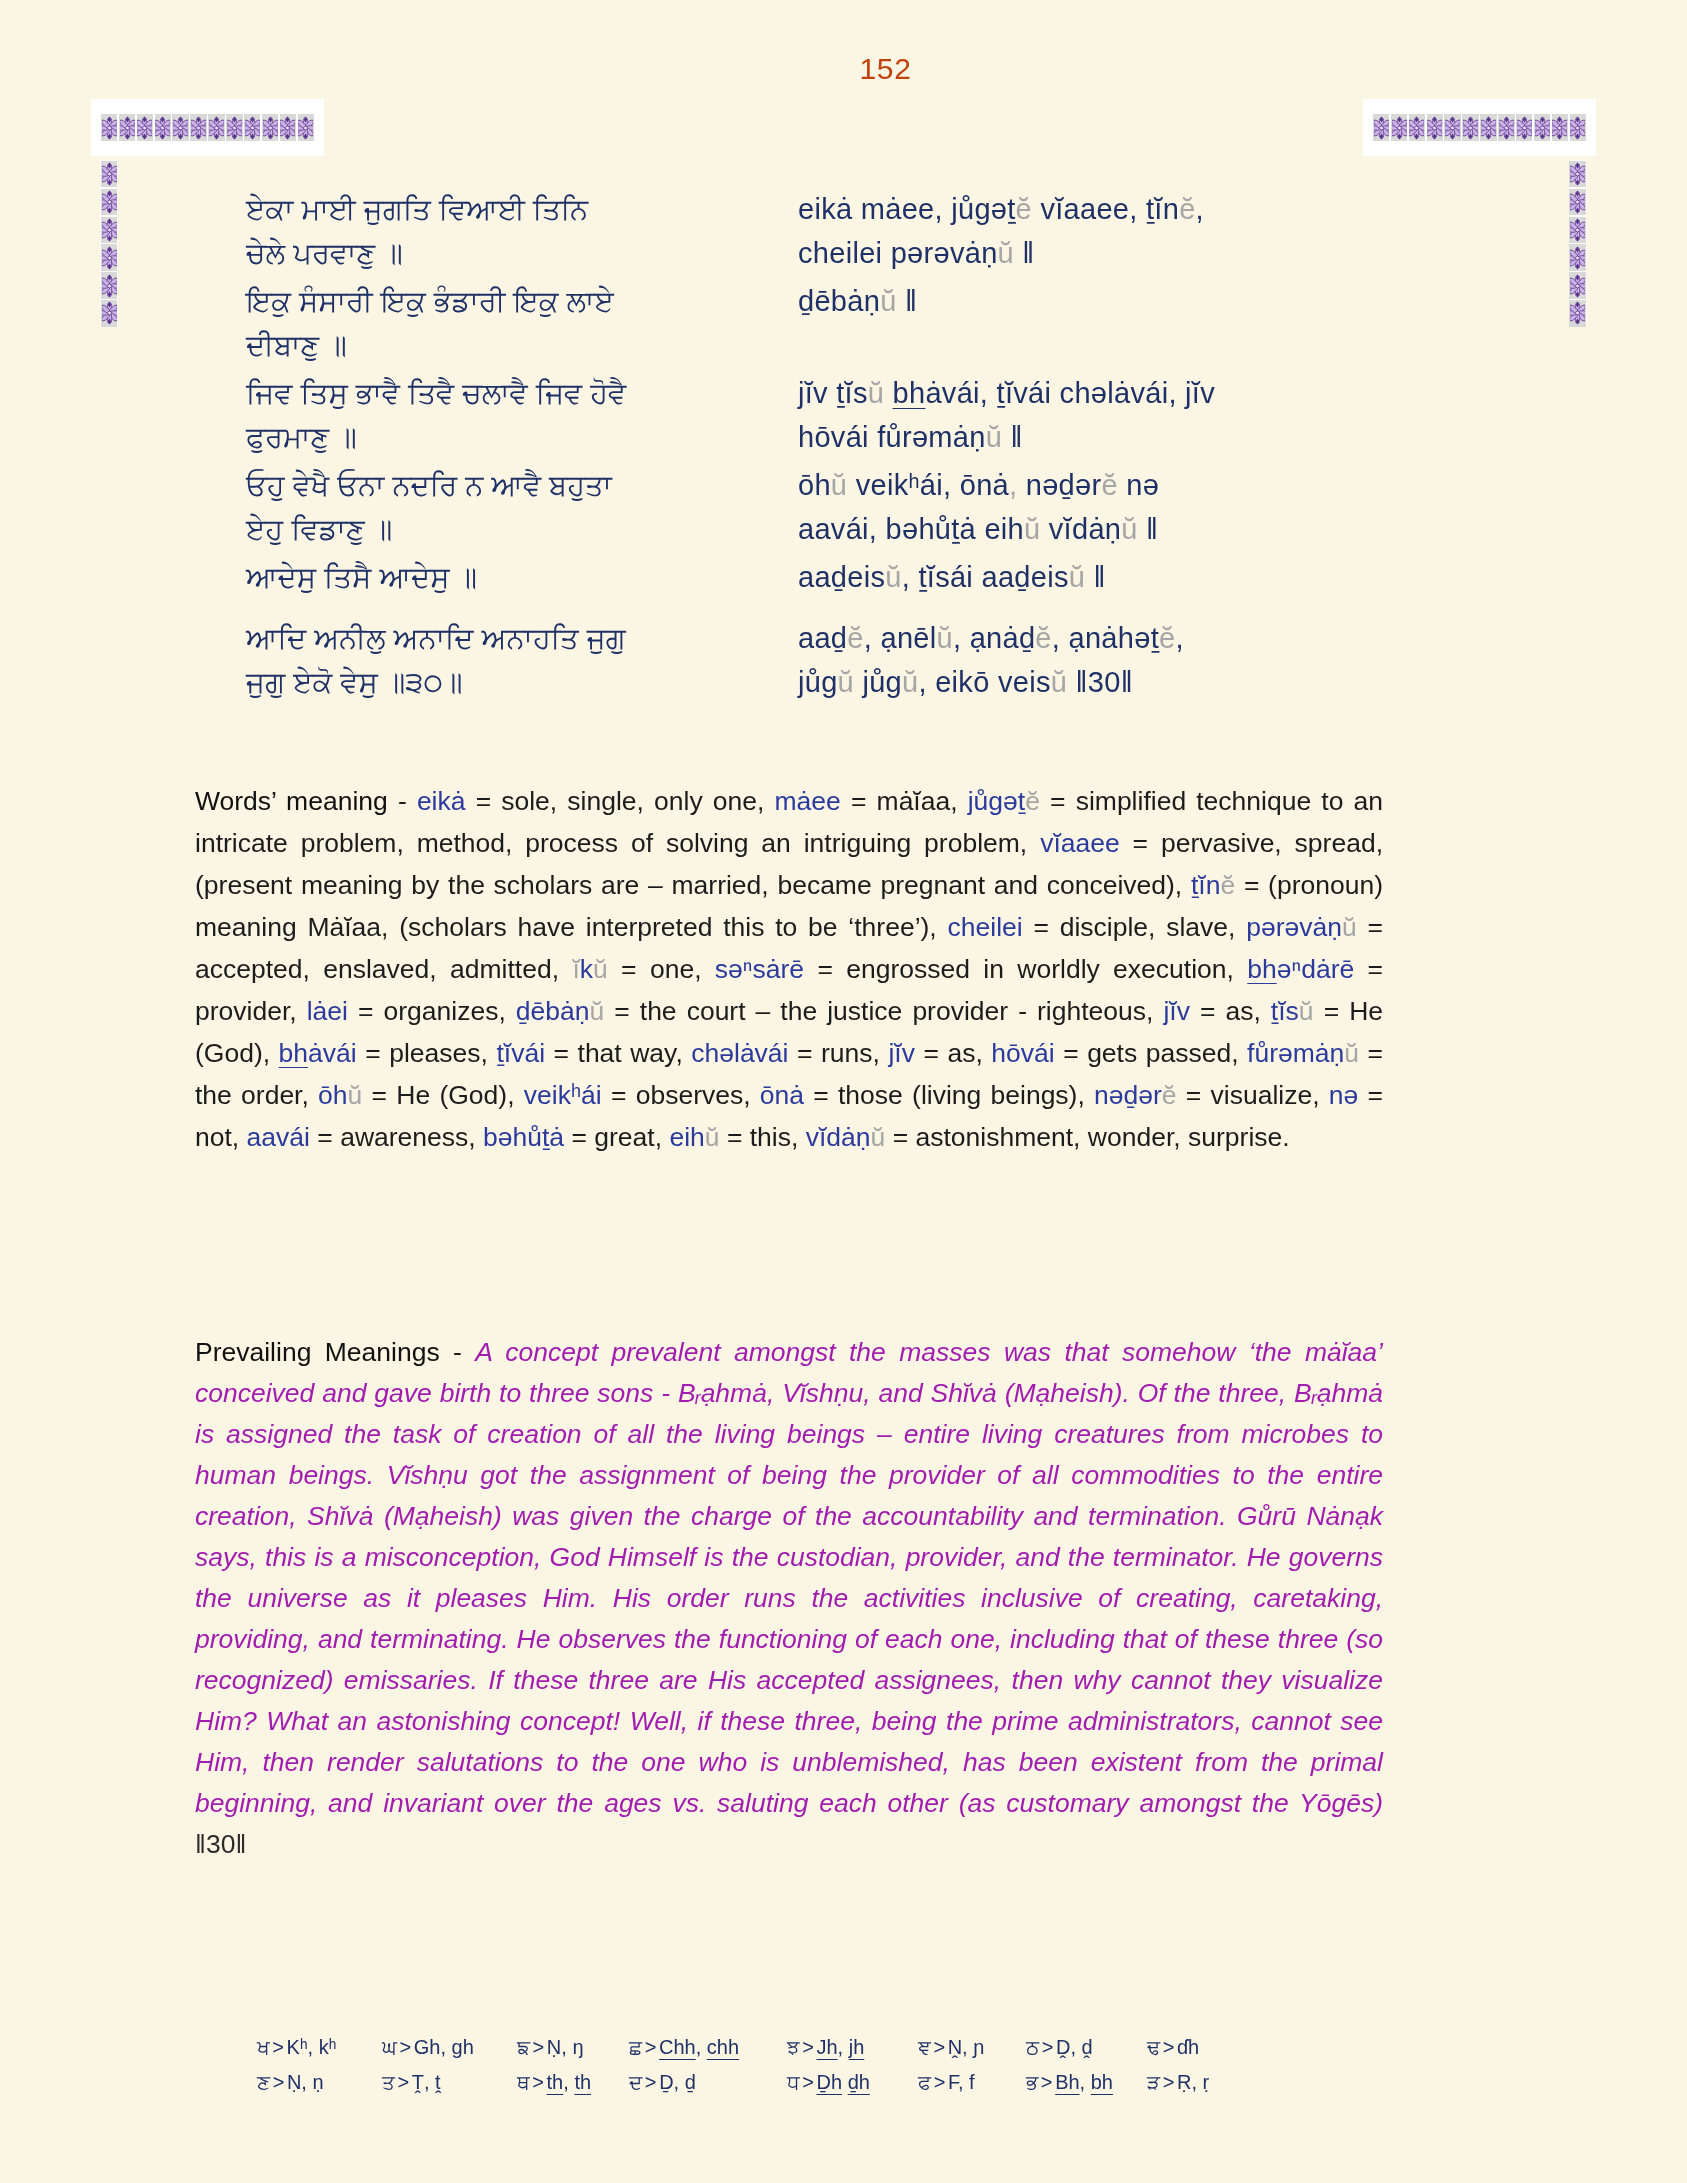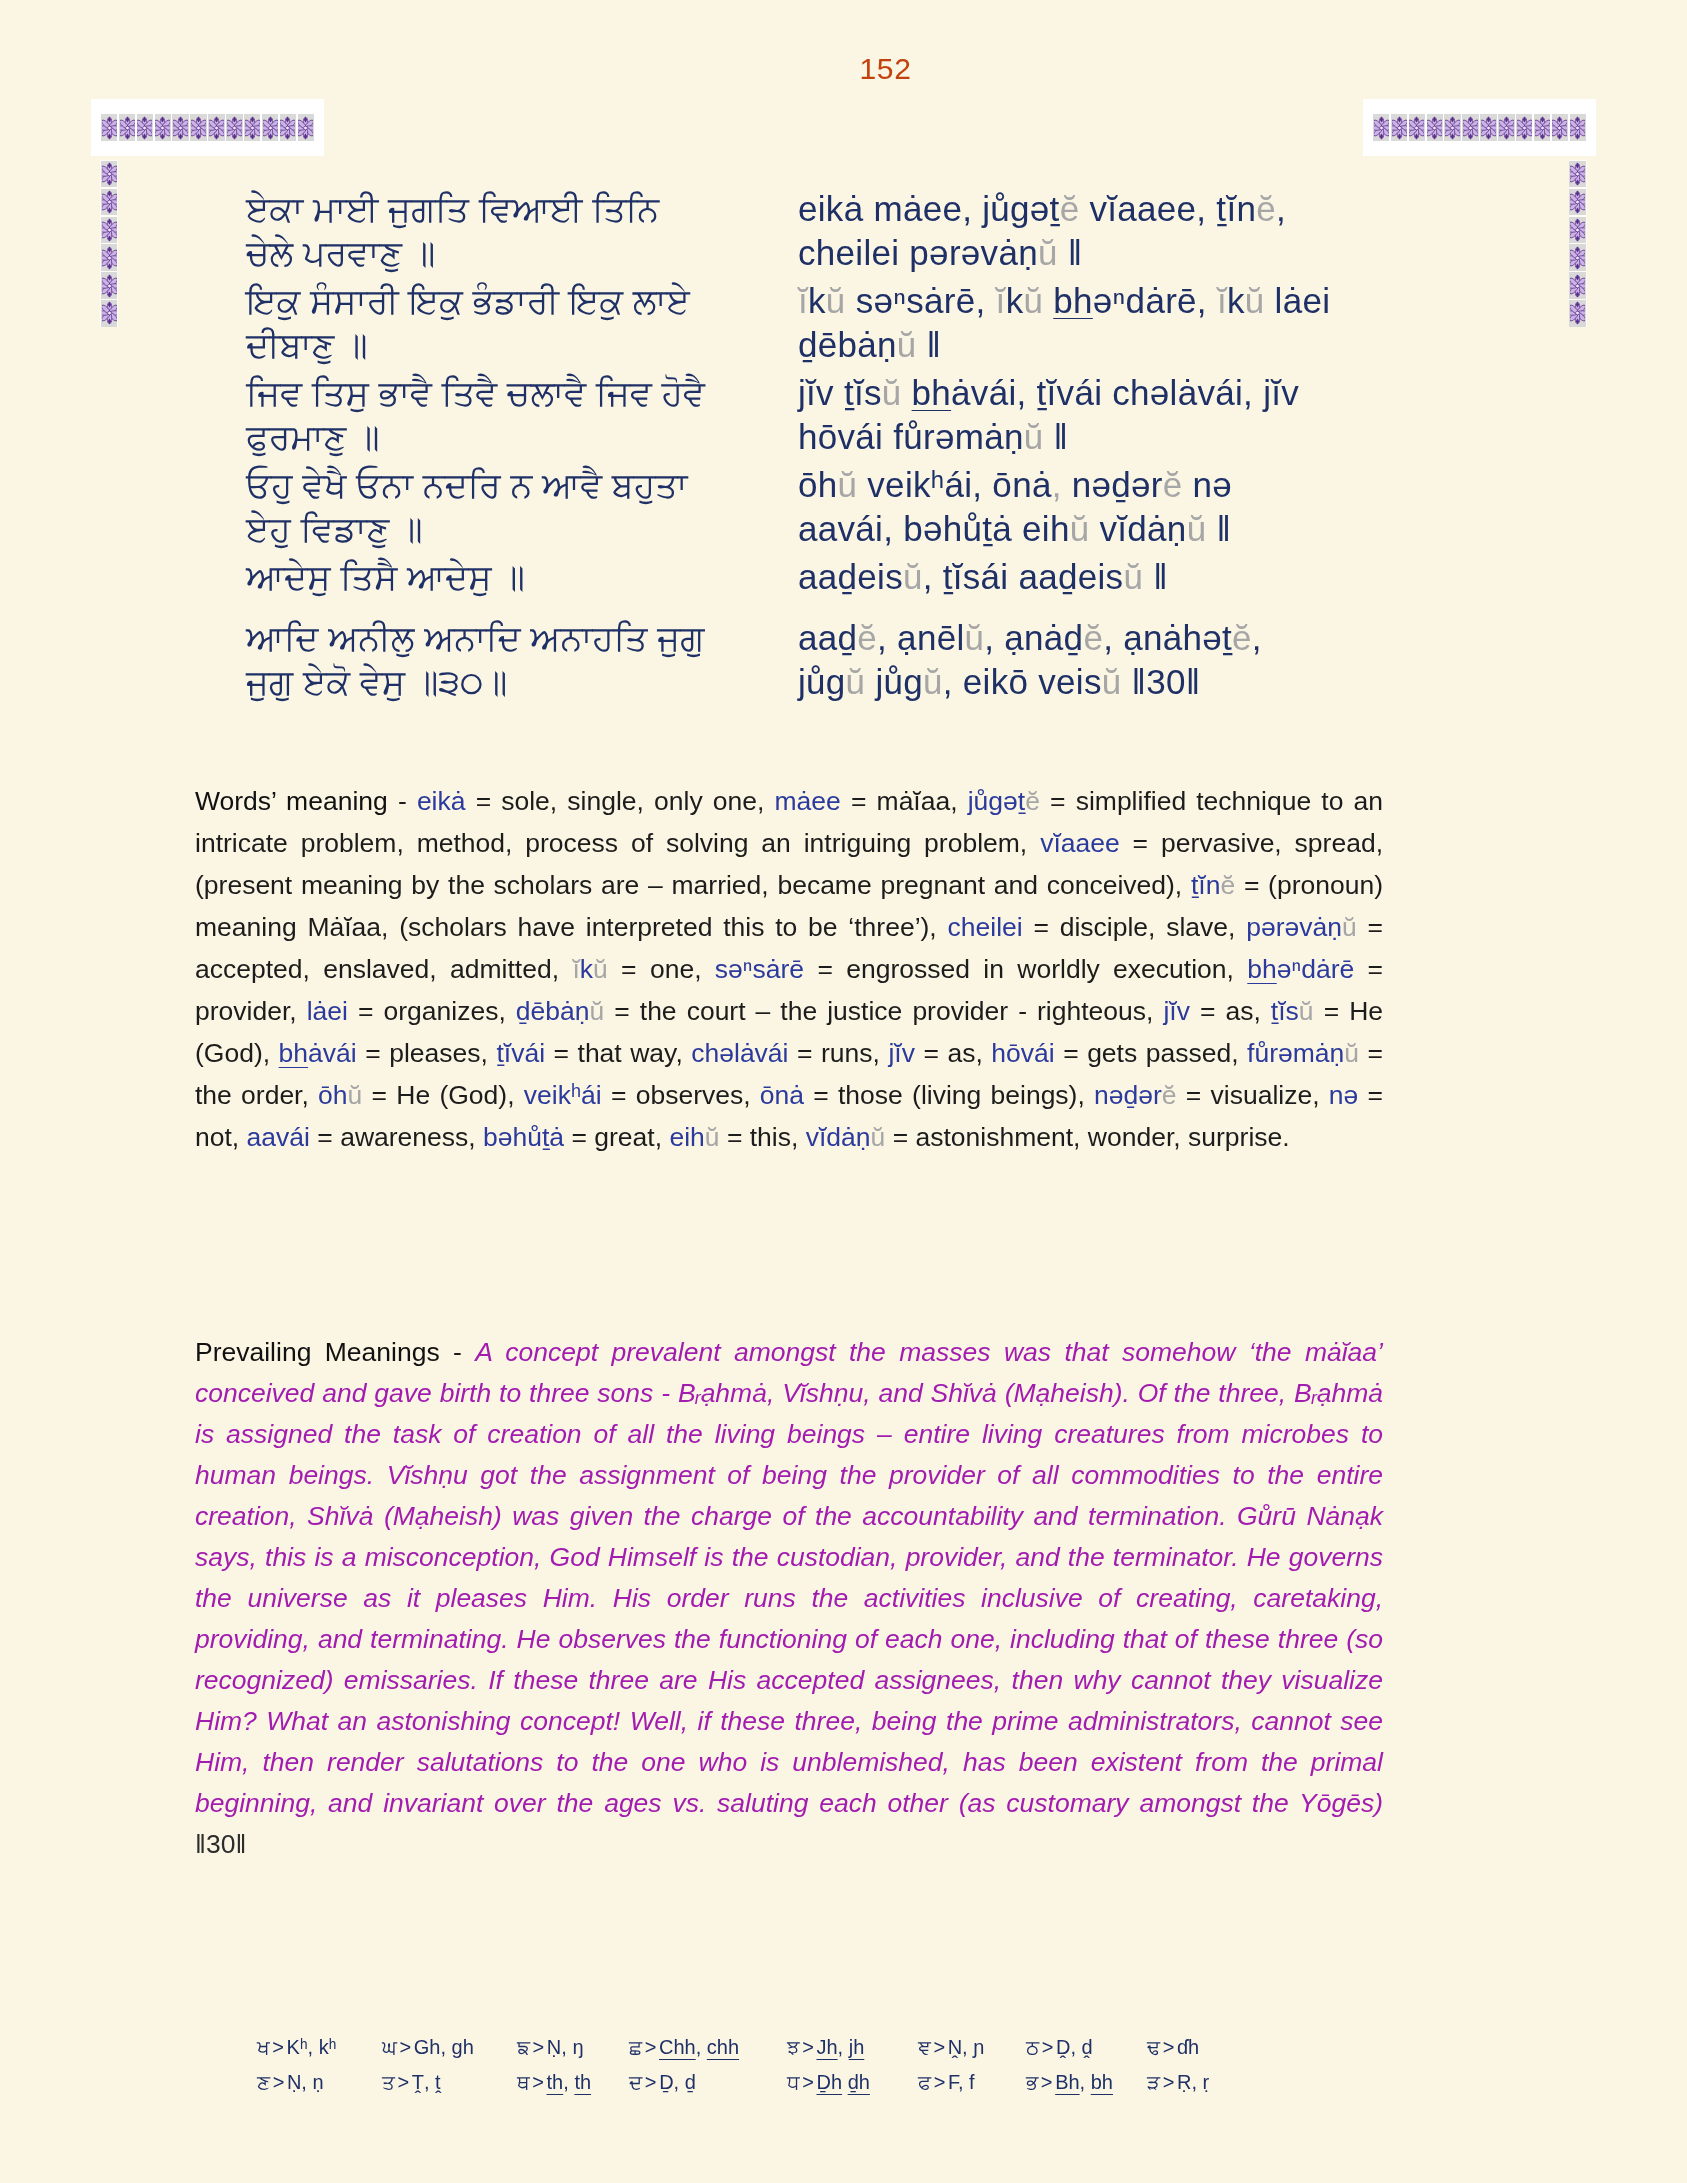--- a/index.html
+++ b/index.html
@@ -24,21 +24,21 @@
   .ornament-right{right:91px;display:flex;flex-direction:column;align-items:flex-end;}
   .strip-h{display:flex;background:#ffffff;padding:14.6px 9.3px;}
   .strip-v{display:flex;flex-direction:column;width:18px;margin-top:4px;background:#fffdf6;}
   .ornament-left .strip-v{margin-left:9.3px;}
   .ornament-right .strip-v{margin-right:9.3px;}
   .cell{width:16.5px;height:26.5px;background:#d9d9d9;display:flex;align-items:center;justify-content:center;margin:0.7px;}
   
   .verse-block{position:absolute;top:187px;left:246px;width:1138px;}
   .verse-row{display:grid;grid-template-columns:529px 1fr;column-gap:23px;margin-bottom:4px;}
   .verse-row.last{margin-top:17px;}
-  .vline{font-size:35px;line-height:44px;color:#1f3066;}
+  .vline{font-size:29px;line-height:44px;color:#1f3066;}
   .gurmukhi .vline{letter-spacing:0px;}
   .translit .vline{letter-spacing:0.3px;}
   
   .words{
     position:absolute;top:753px;left:195px;width:1188px;
     font-size:26.5px;line-height:42px;text-align:justify;color:#1c1c1c;
   }
   .sect-heading{
     color:#111;
     text-decoration-thickness:2px;
@@ -702,21 +702,20 @@
           <div class="vline">eikȧ mȧee, jůgəṯ<span class="gr">ĕ</span> vĭaaee, ṯĭn<span class="gr">ĕ</span>,</div>
           <div class="vline">cheilei pərəvȧṇ<span class="gr">ŭ</span> ‖</div>
         </div>
       </div>
       <div class="verse-row">
         <div class="gurmukhi">
           <div class="vline">ਇਕੁ ਸੰਸਾਰੀ ਇਕੁ ਭੰਡਾਰੀ ਇਕੁ ਲਾਏ</div>
           <div class="vline">ਦੀਬਾਣੁ ॥</div>
         </div>
         <div class="translit">
-          <div class="vline"><span class="gr">ĭ</span>k<span class="gr">ŭ</span> səⁿsȧrē, <span class="gr">ĭ</span>k<span class="gr">ŭ</span> <span class="ul">bh</span>əⁿdȧrē, <span class="gr">ĭ</span>k<span class="gr">ŭ</span> lȧei</div>
           <div class="vline">ḏēbȧṇ<span class="gr">ŭ</span> ‖</div>
         </div>
       </div>
       <div class="verse-row">
         <div class="gurmukhi">
           <div class="vline">ਜਿਵ ਤਿਸੁ ਭਾਵੈ ਤਿਵੈ ਚਲਾਵੈ ਜਿਵ ਹੋਵੈ</div>
           <div class="vline">ਫੁਰਮਾਣੁ ॥</div>
         </div>
         <div class="translit">
           <div class="vline">jĭv ṯĭs<span class="gr">ŭ</span> <span class="ul">bh</span>ȧvái, ṯĭvái chəlȧvái, jĭv</div>

